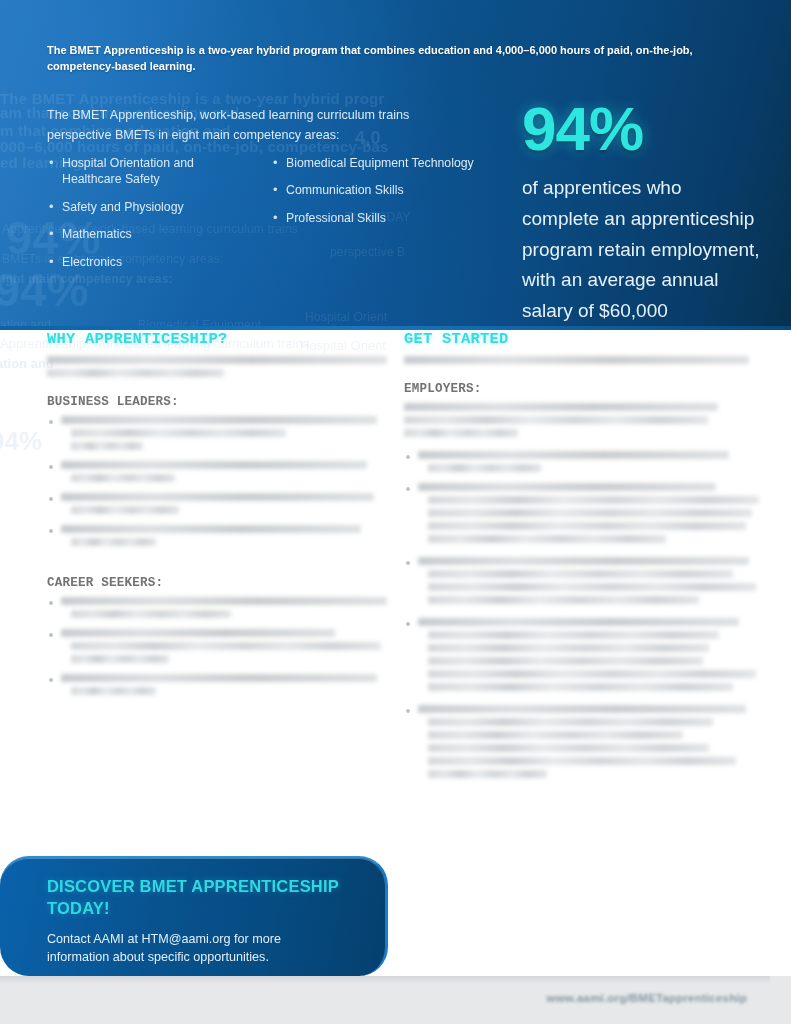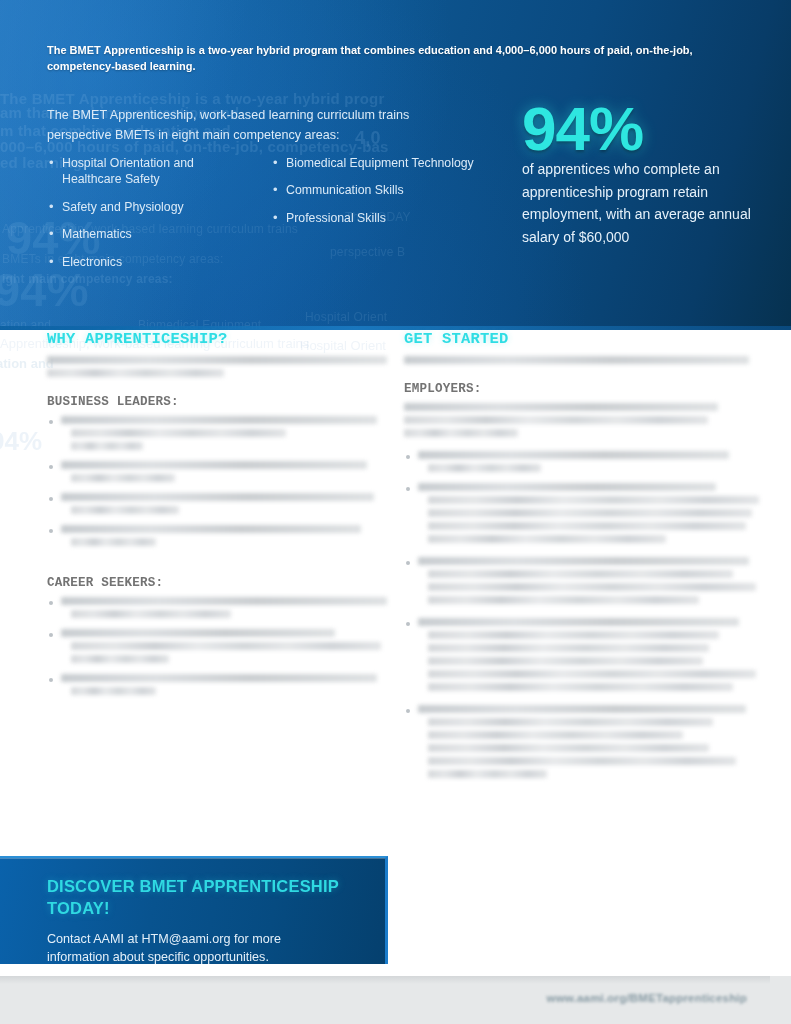--- a/index.html
+++ b/index.html
@@ -65,21 +65,21 @@
   }
 
   #stat-block { position:absolute; left:522px; top:100px; width:240px; }
   #stat-number {
     font-size:62px; font-weight:bold; line-height:.92;
     color:#2ee6e0;
     text-shadow:0 0 14px rgba(40,225,215,.45), 0 2px 3px rgba(0,0,0,.35);
     letter-spacing:-1px;
   }
   #stat-caption {
-    margin-top:1px; color:#e6f1fa; font-size:14px; line-height:1.62;
+    margin-top:16px; color:#e6f1fa; font-size:19px; line-height:1.62;
   }
 
   
   #body-area { position:absolute; left:0; top:330px; width:791px; height:694px; background:#ffffff; }
 
   .col { position:absolute; top:0;font-family:Liberation Mono, monospace; }
   #col-left  { left:47px;  width:340px; }
   #col-right { left:404px; width:345px; }
 
   .col-head {
@@ -112,24 +112,25 @@
   
   #body-area .ghost2 {
     position:absolute; white-space:nowrap; pointer-events:none;
     color:rgba(150,185,215,0.22); font-size:13px; font-weight:bold;
   }
   #body-area .ghost2.g-lt { color:rgba(175,200,225,0.20); font-weight:normal; }
   #body-area .ghost2.g-big { font-size:26px; color:rgba(165,195,225,0.20); font-weight:bold; }
 
   
   #cta {
-    position:absolute; left:0; top:856px; width:388px; height:108px;
+    position:absolute; left:0; top:856px; width:388px; height:120px;
     background:linear-gradient(100deg,#0a62ab 0%,#08538f 40%,#064b81 70%,#05406e 100%);
     border-top:2px solid #2b8fd6; border-right:3px solid #1b7ccb;
     box-shadow:0 1px 0 rgba(255,255,255,.25) inset;
+    border-radius:29px;
   }
   #cta-title {
     position:absolute; left:47px; top:18px; width:300px;
     color:#2fd9e2; font-size:16.5px; font-weight:bold; line-height:1.32;
     letter-spacing:.2px; text-shadow:0 0 7px rgba(45,215,225,.35);
   }
   #cta-text {
     position:absolute; left:47px; top:72px; width:290px;
     color:#e3eff9; font-size:12.6px; line-height:1.46;
   }

